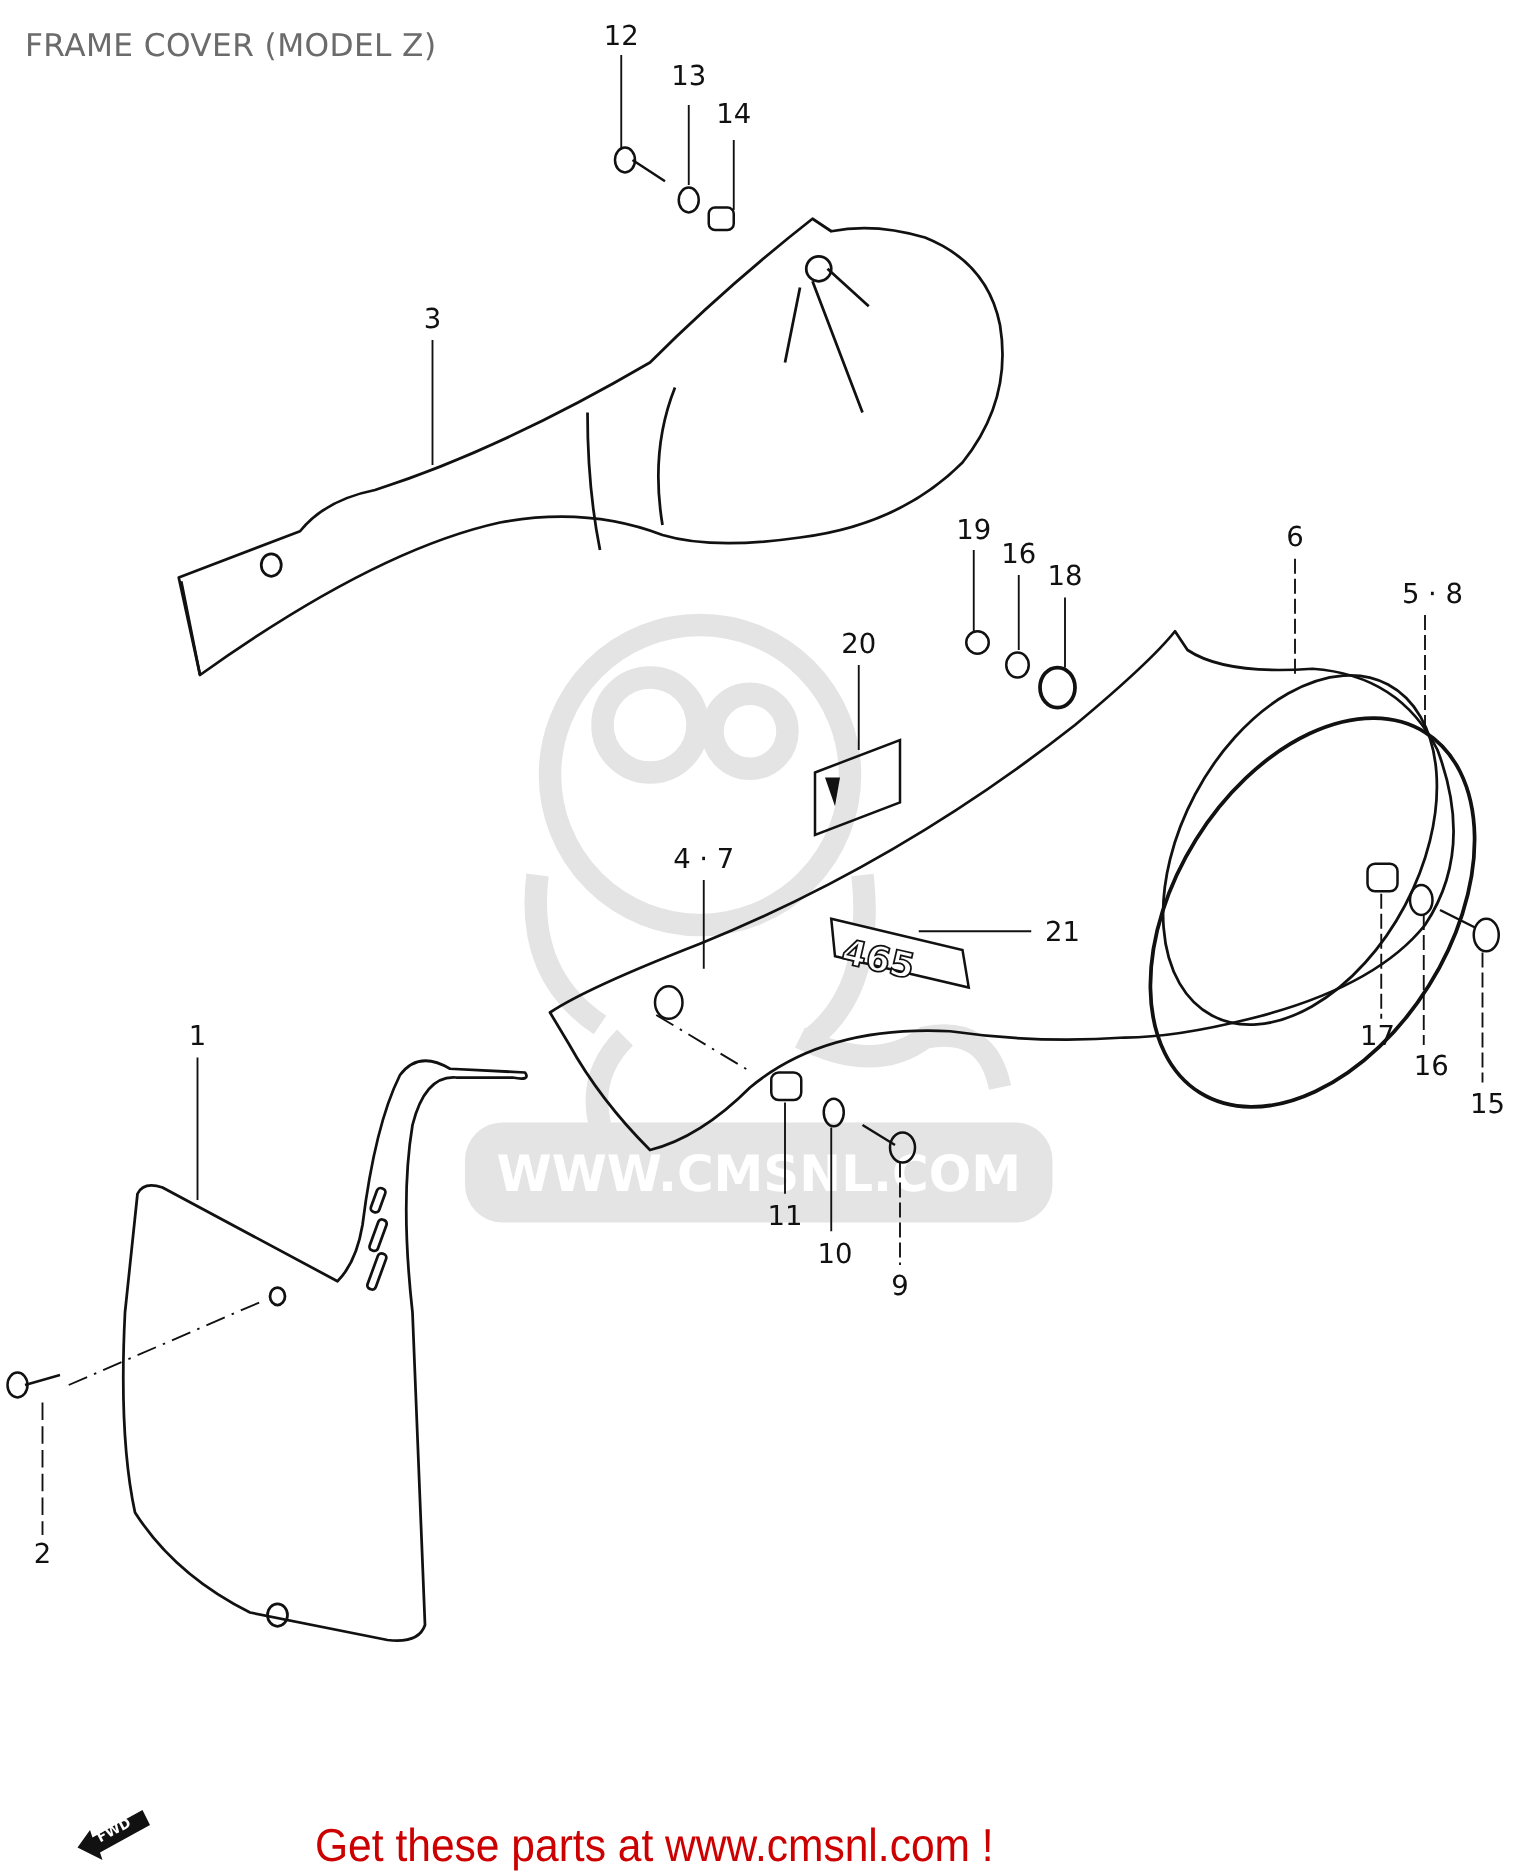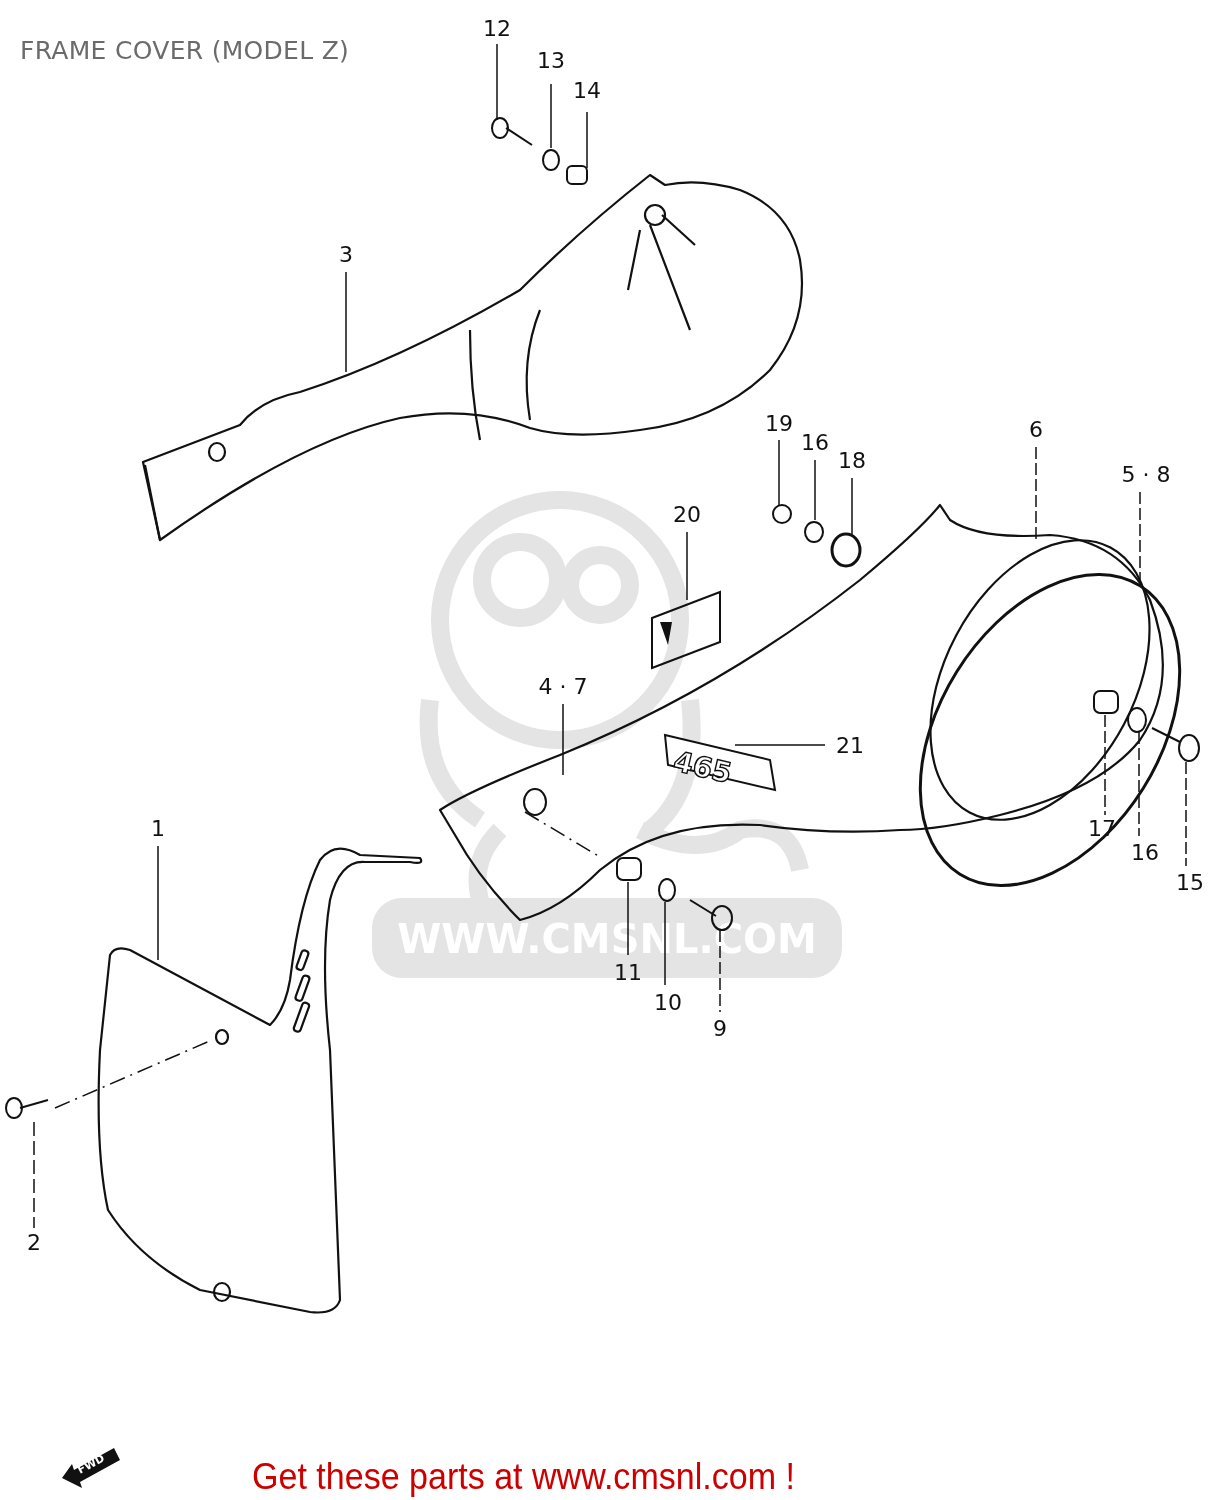--- a/index.html
+++ b/index.html
@@ -1,17 +1,17 @@
 <!DOCTYPE html>
 <html><head>
 <meta charset="utf-8">
 <style>
   html, body { margin: 0; padding: 0; background: #ffffff; }
   body { width: 1221px; height: 1500px; position: relative; overflow: hidden; font-family: "DejaVu Sans", sans-serif; }
-  .title { position: absolute; left: 20px; top: 36px; font-size: 25px; color: #6b6b6b; letter-spacing: 0.3px; font-family: "DejaVu Sans", sans-serif; }
+  .title { position: absolute; left: 20px; top: 22px; font-size: 25px; color: #6b6b6b; letter-spacing: 0.3px; font-family: "DejaVu Sans", sans-serif; }
   svg.diagram { position: absolute; left: 0; top: 0; }
   .callout { font-family: "DejaVu Sans", sans-serif; font-size: 22px; fill: #111; }
   .wm-text { font-family: "DejaVu Sans", sans-serif; font-weight: bold; font-size: 40px; fill: #ffffff; }
   .footer { position: absolute; left: 252px; top: 1456px; font-size: 37px; color: #cc0000; font-family: "Liberation Sans Narrow", "Liberation Sans", sans-serif; transform: scaleX(0.92); transform-origin: left; }
   .fwd { position: absolute; left: 58px; top: 1438px; }
 </style>
 </head>
 <body>
 
 <div class="title">FRAME COVER (MODEL Z)</div>

